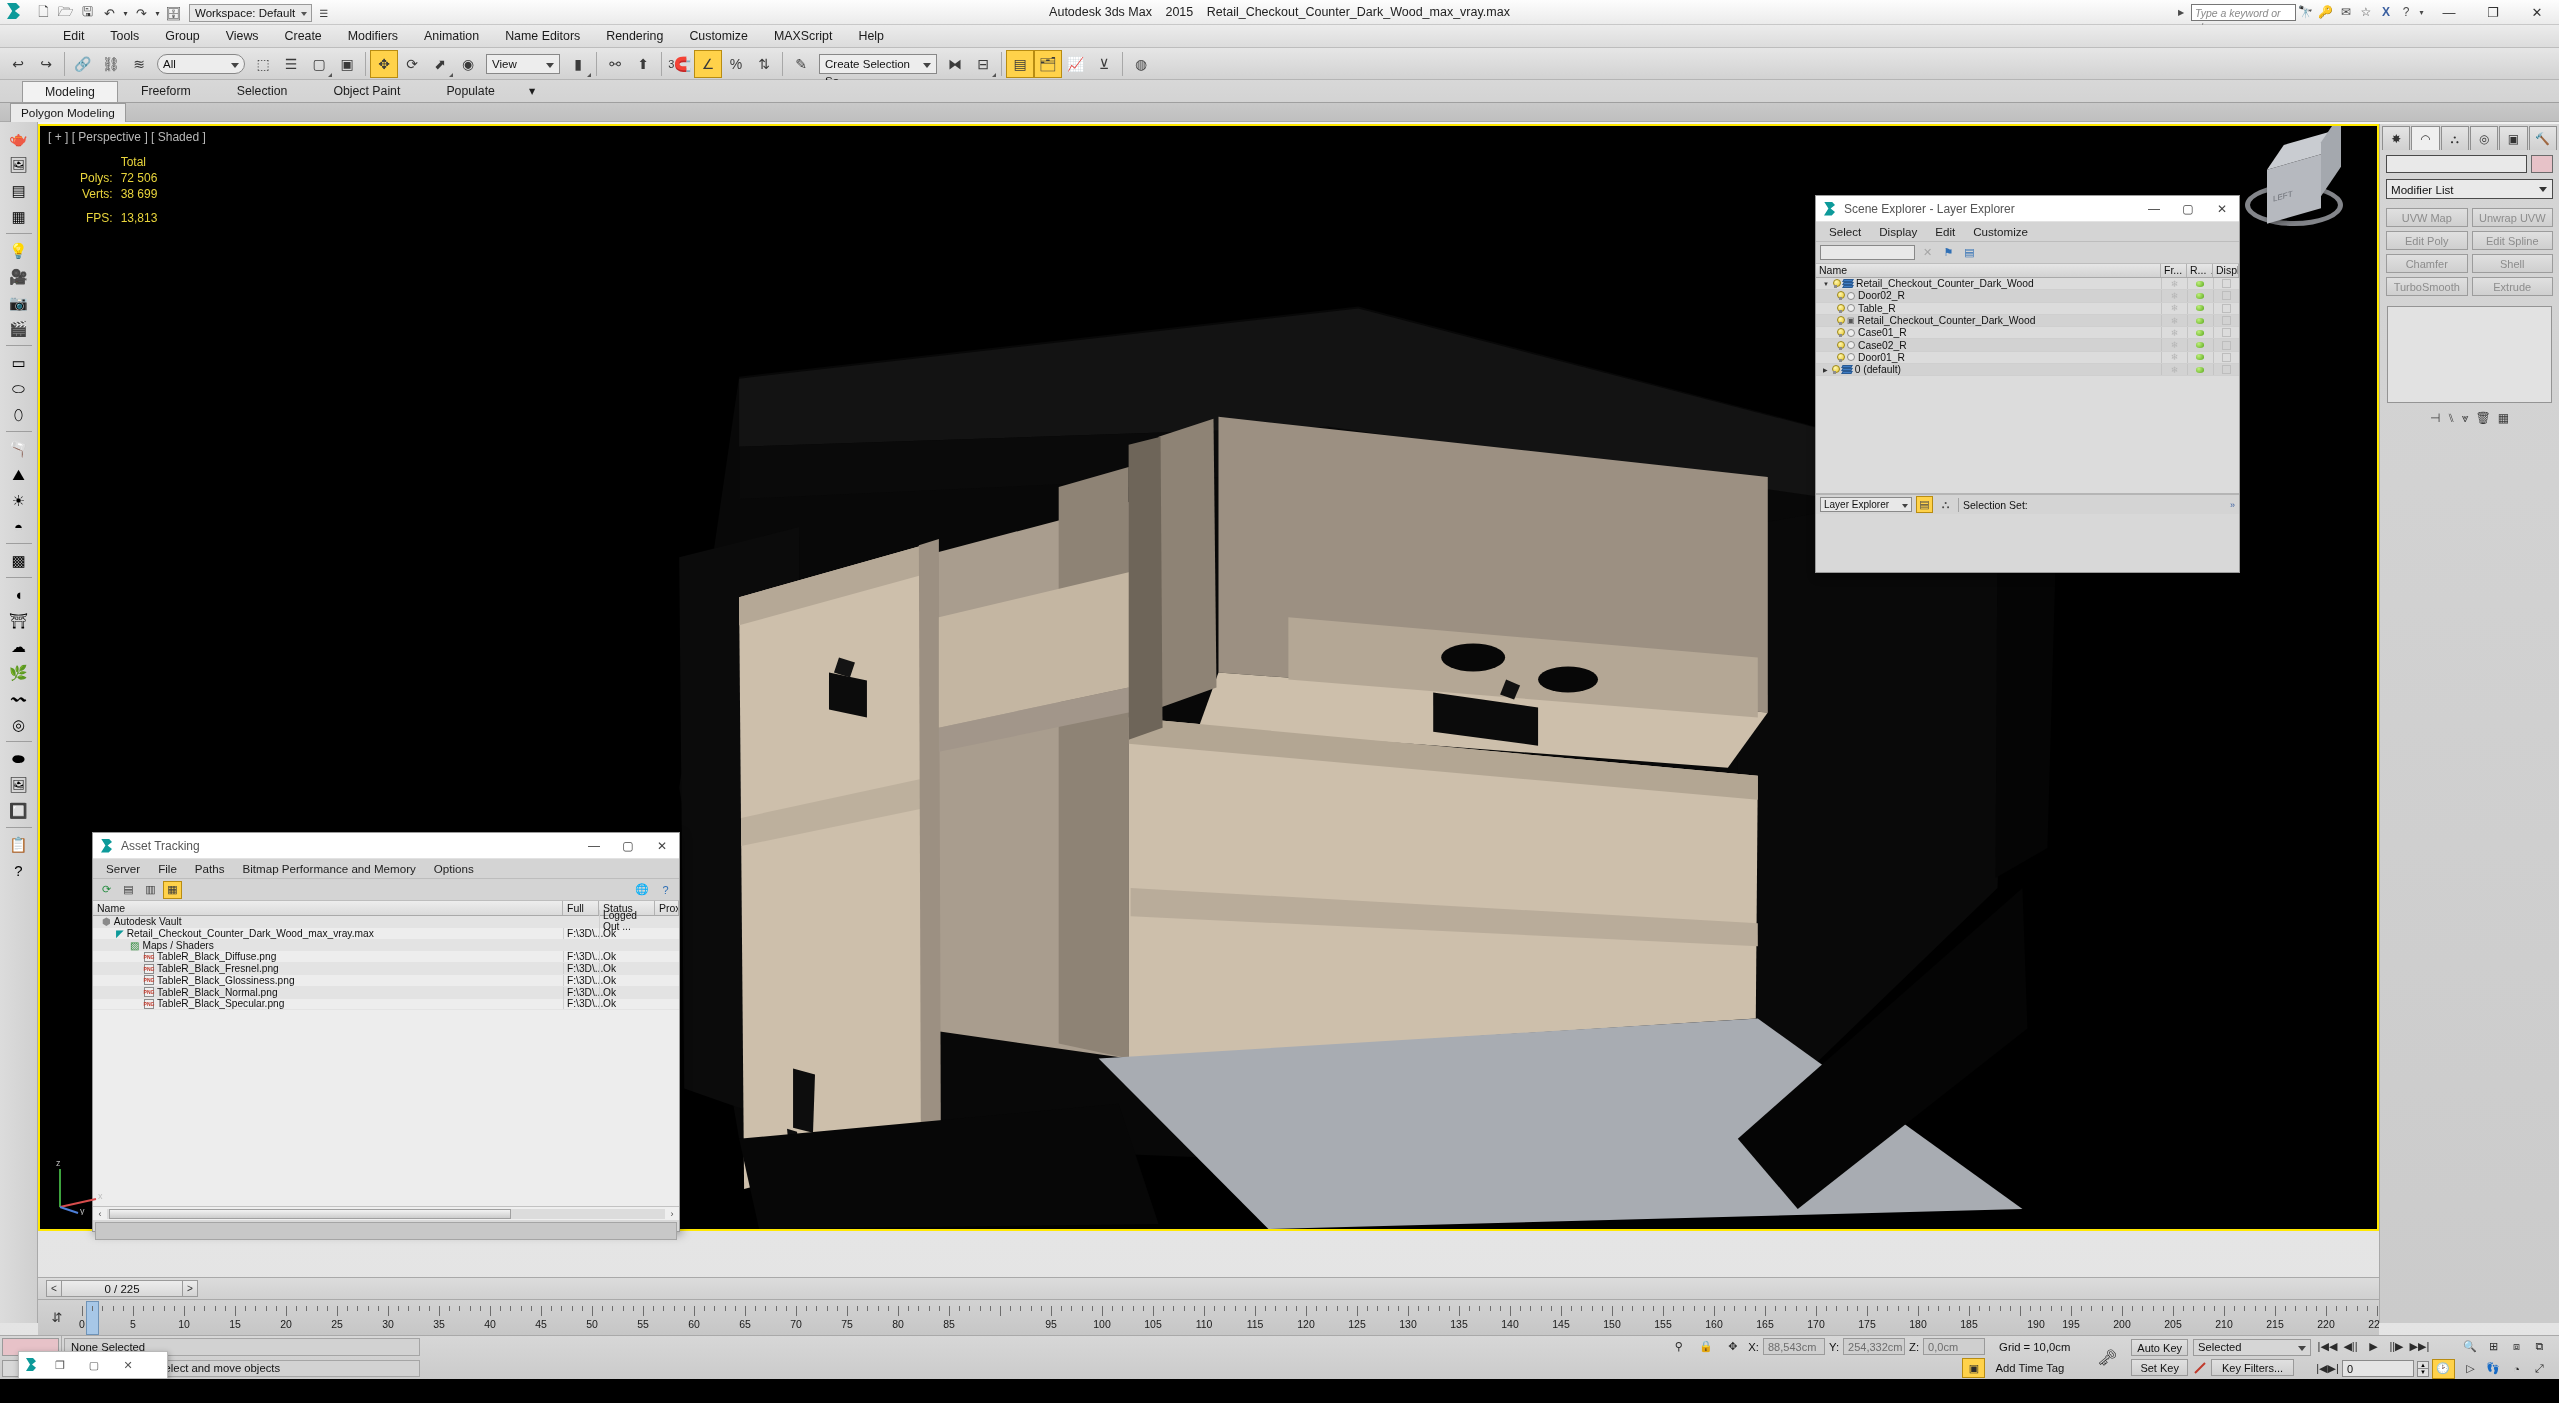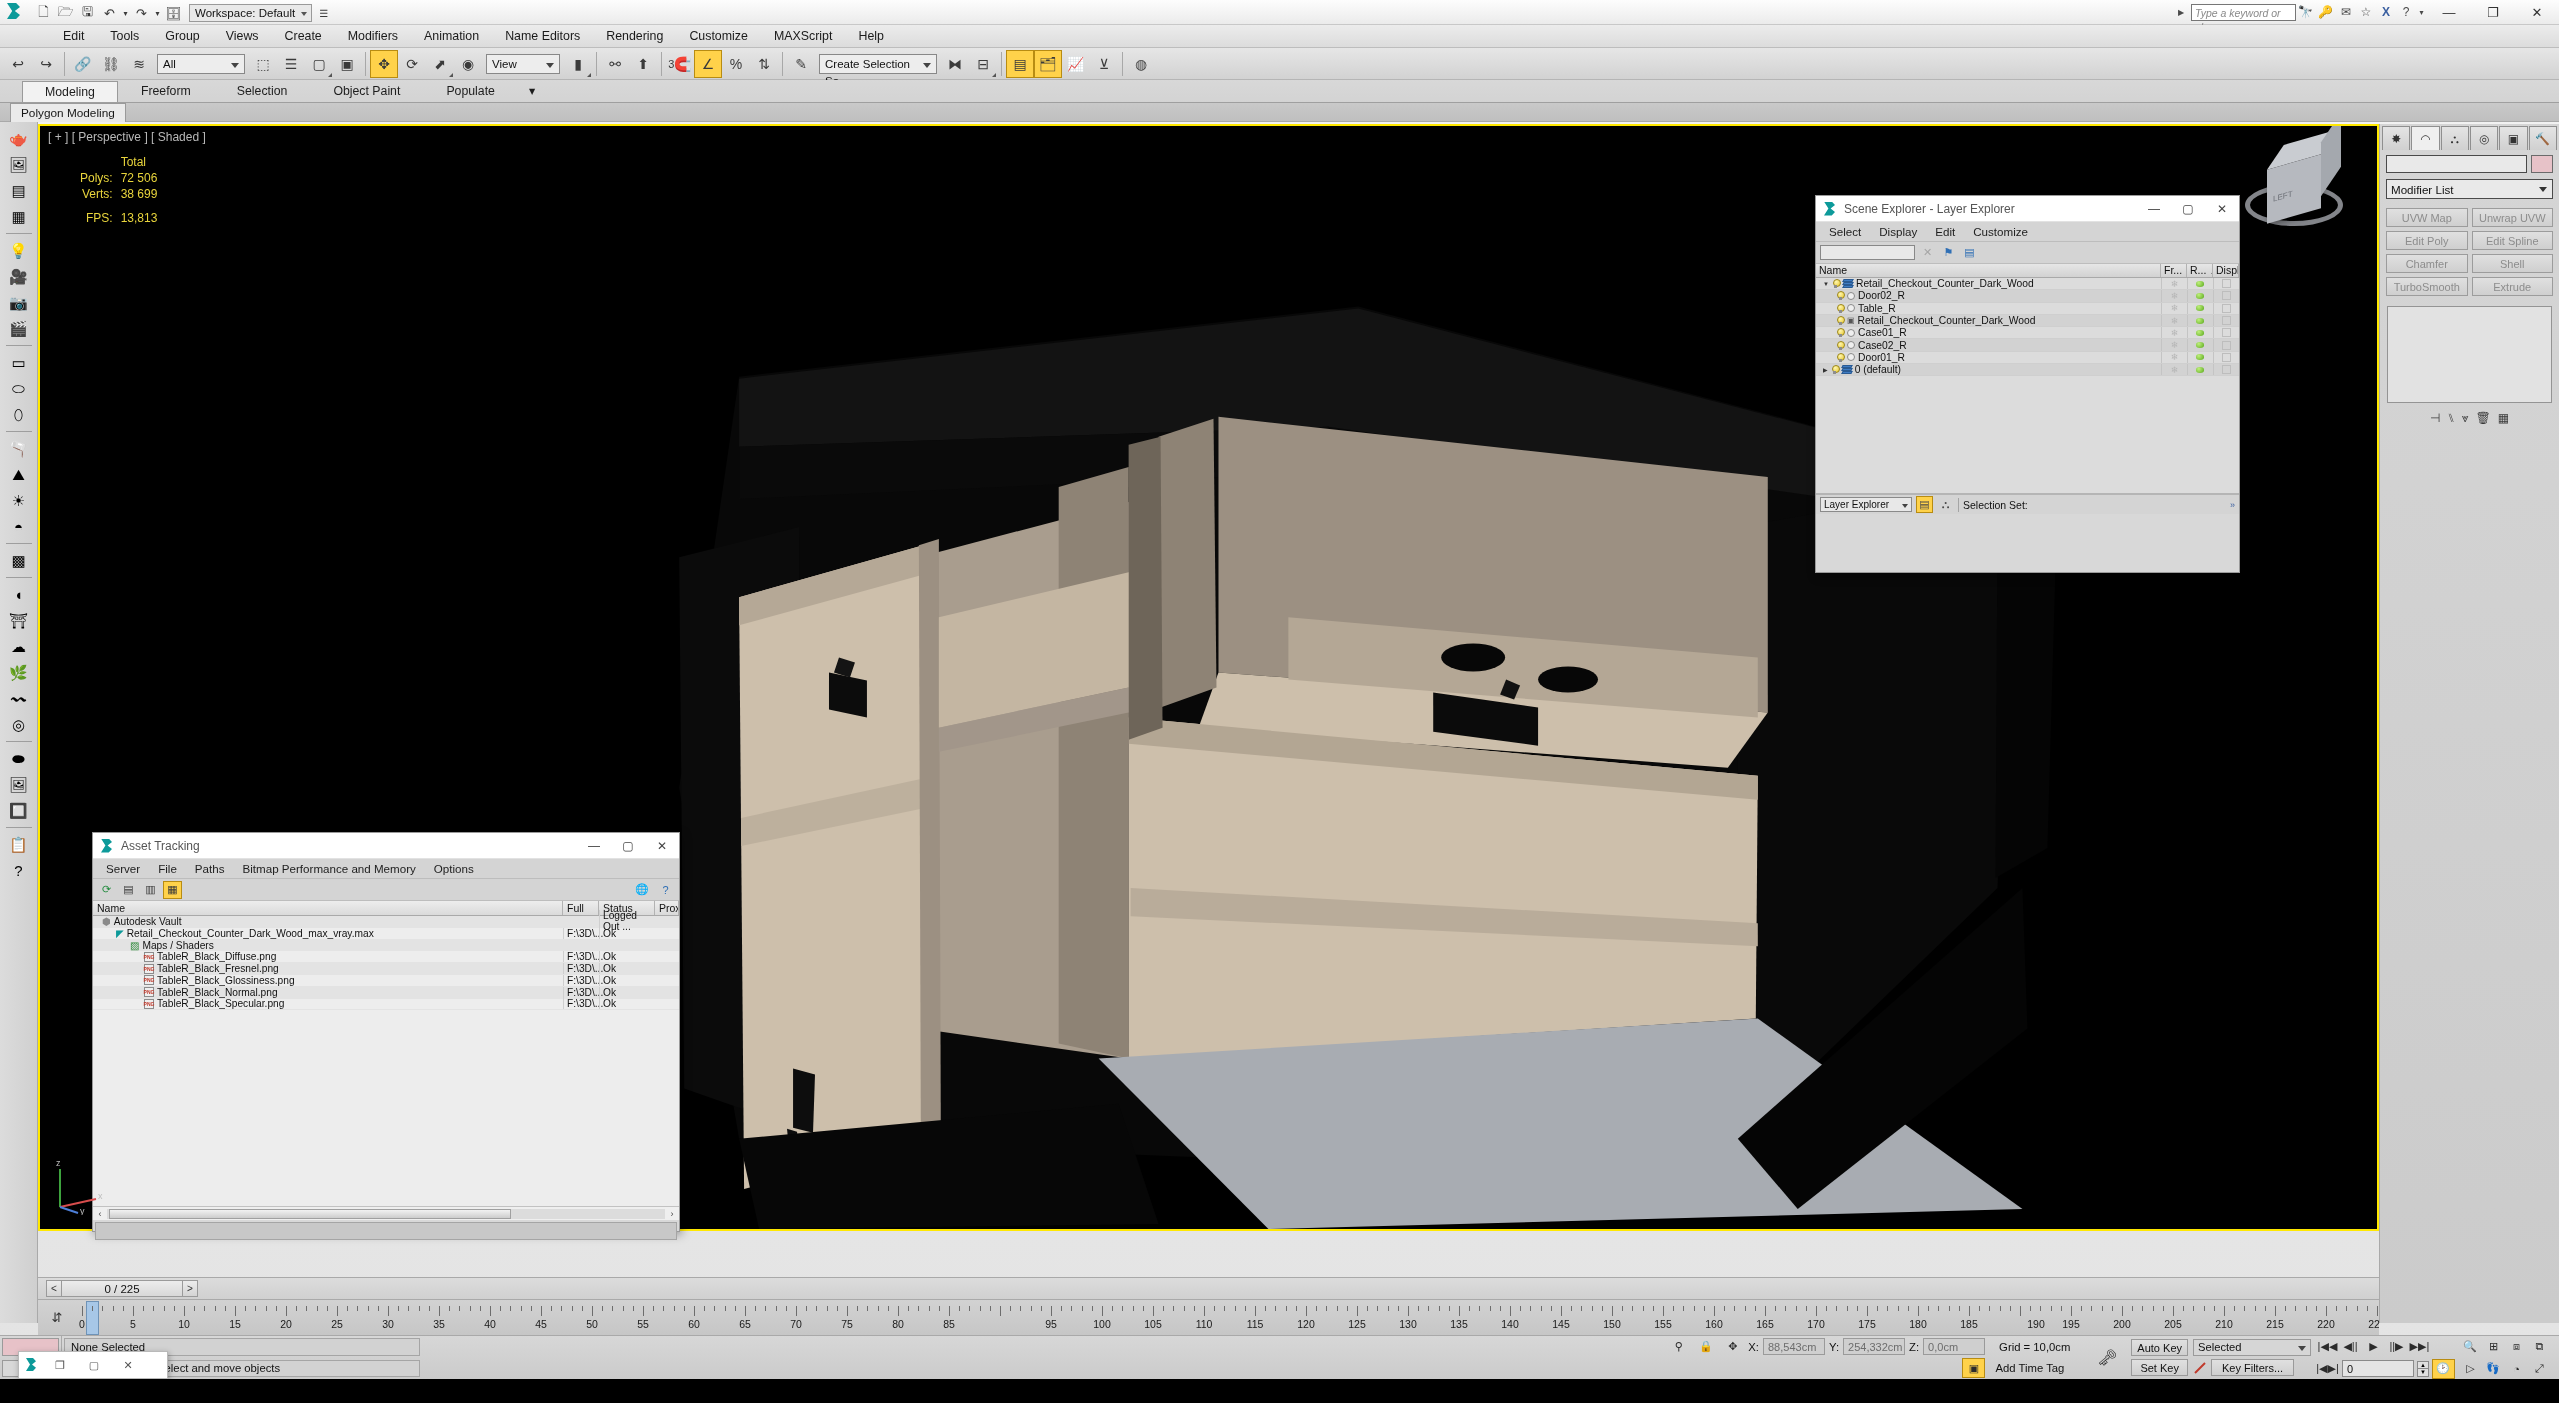--- a/index.html
+++ b/index.html
@@ -296,20 +296,25 @@
       <div class="qi">🖫</div>
       <div class="qi">↶</div>
       <div class="qi" style="width:9px;font-size:8px;">▾</div>
       <div class="qi">↷</div>
       <div class="qi" style="width:9px;font-size:8px;">▾</div>
       <div class="qi">🗄</div>
       <div class="wsbox">Workspace: Default</div>
       <div class="qi" style="font-size:10px;">☰</div>
     </div>
 
+    <div class="title-center">
+      <span>Autodesk 3ds Max</span>
+      <span>2015</span>
+      <span>Retail_Checkout_Counter_Dark_Wood_max_vray.max</span>
+    </div>
 
     <div class="tb-right">
       <div class="tb-ico" style="font-size:8px;">▶</div>
       <div class="kwbox" title="Type a keyword or phrase">Type a keyword or phrase</div>
       <div class="tb-ico">🔭</div>
       <div class="tb-ico">🔑</div>
       <div class="tb-ico">✉</div>
       <div class="tb-ico">☆</div>
       <div class="tb-ico" style="color:#3a5fa0;font-weight:bold;">X</div>
       <div class="tb-ico">?</div>
@@ -335,21 +340,21 @@
       <div class="mi">Help</div>
     </div>
 
   <div class="maintb">
     <div class="tbtn">↩</div>
     <div class="tbtn">↪</div>
     <div class="tsep"></div>
     <div class="tbtn">🔗</div>
     <div class="tbtn">⛓</div>
     <div class="tbtn">≋</div>
-    <div class="ddsel" style="width:88px;margin:0 4px;">All</div>
+    <div class="ddsel" style="width:88px;margin:0 4px;border-radius:10px;">All</div>
     <div class="tbtn">⬚</div>
     <div class="tbtn">☰</div>
     <div class="tbtn">▢<i class="corner"></i></div>
     <div class="tbtn">▣</div>
     <div class="tsep"></div>
     <div class="tbtn on">✥</div>
     <div class="tbtn">⟳</div>
     <div class="tbtn">⬈<i class="corner"></i></div>
     <div class="tbtn">◉</div>
     <div class="ddsel" style="width:74px;margin:0 4px;">View</div>

